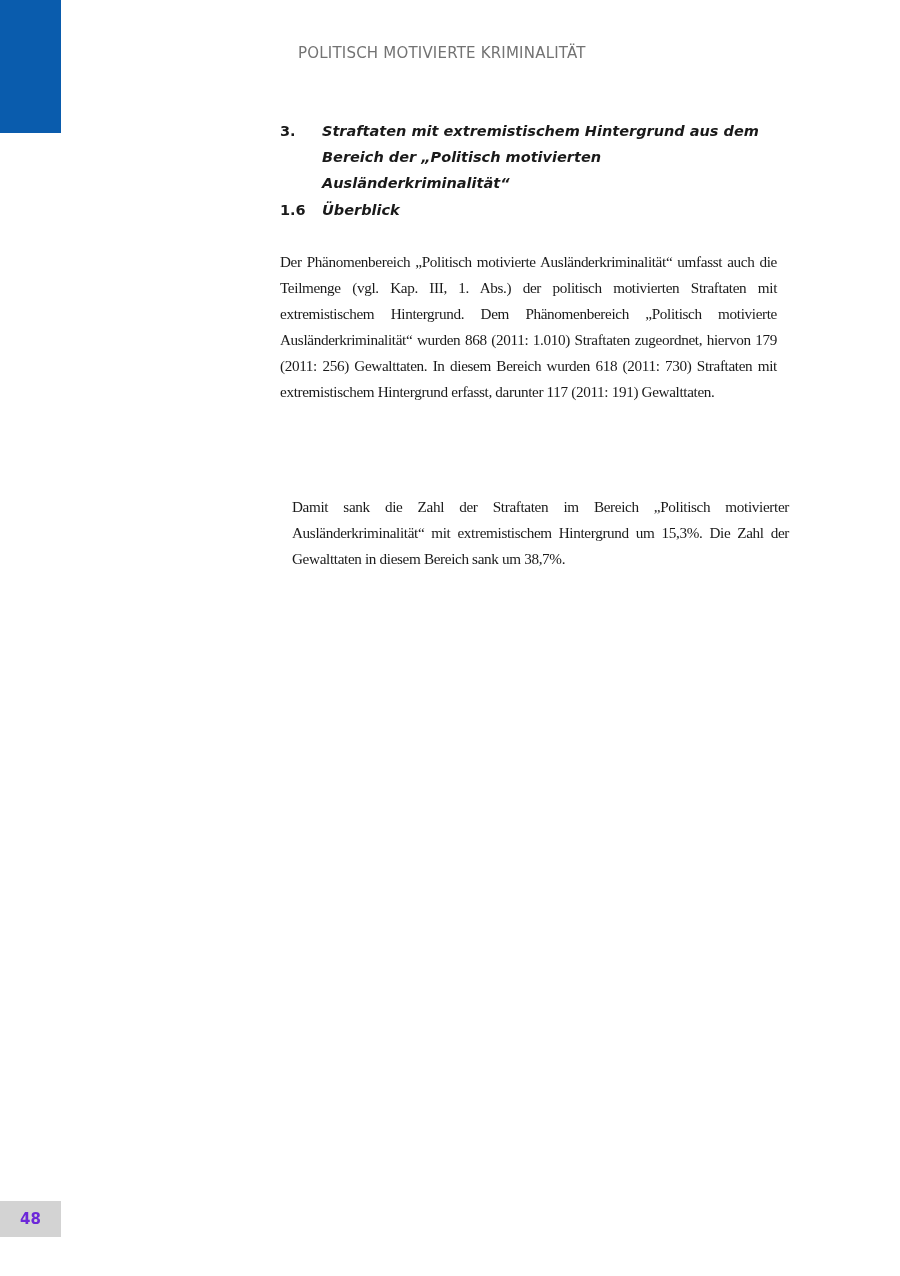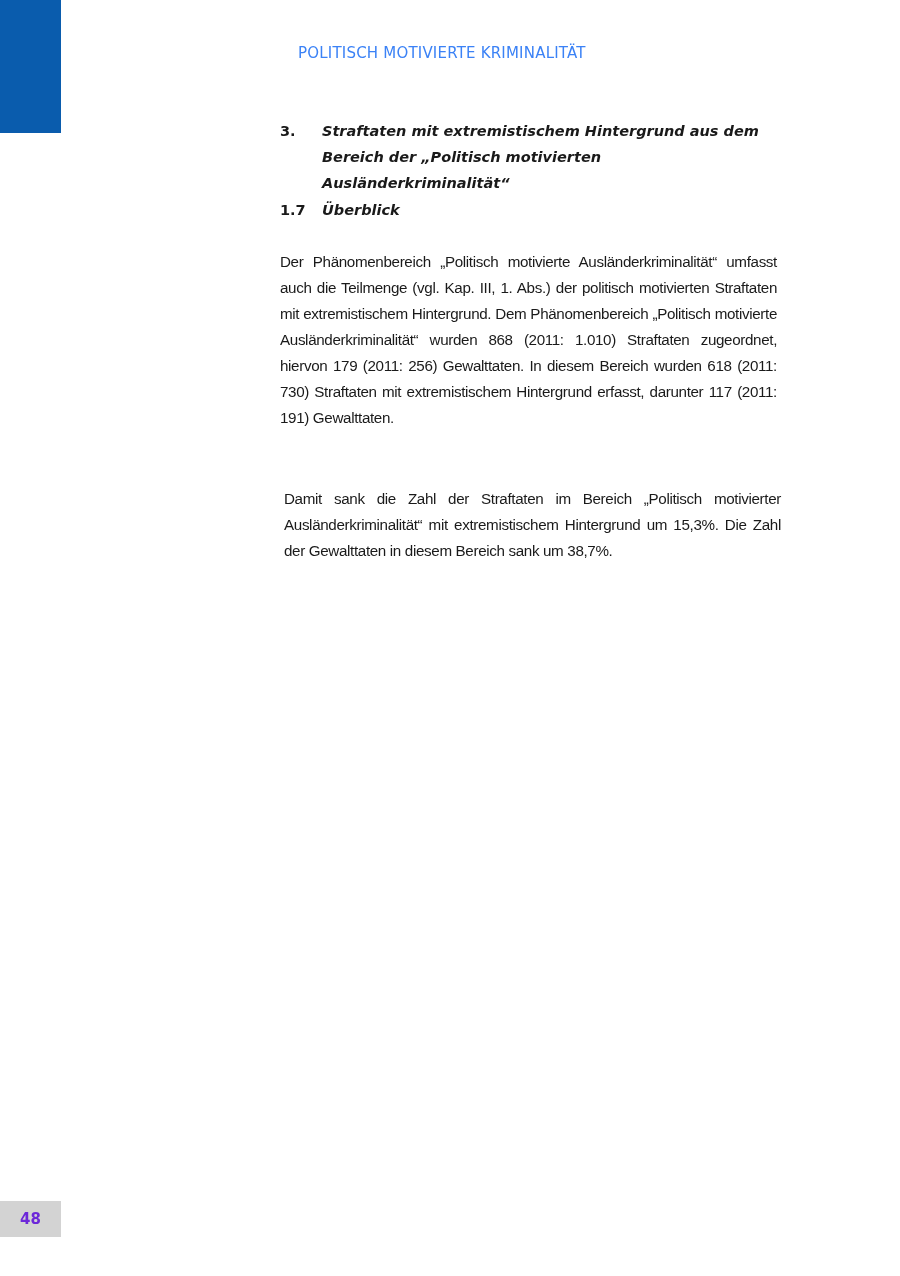--- a/index.html
+++ b/index.html
@@ -7,34 +7,34 @@
       width: 900px; height: 1276px; position: relative; background: #ffffff;
       overflow: hidden; color: #1a1a1a;
     }
     .blue-bar {
       position: absolute; left: 0; top: 0; width: 61px; height: 133px;
       background: #0a5cad;
     }
     .running-head {
       position: absolute; left: 298px; top: 44px;
       font-family: "DejaVu Sans", sans-serif; font-size: 15px; letter-spacing: 0.2px;
-      color: #3b82f6;
+      color: #737373;
     }
     .heading {
       position: absolute; left: 280px;
       font-family: "DejaVu Sans", sans-serif; font-weight: bold; font-size: 14.5px;
       line-height: 26px; color: #1a1a1a;
     }
     .heading .num { position: absolute; left: 0; top: 0; }
     .heading .txt { position: absolute; left: 42px; top: 0; width: 460px; font-style: italic; }
     .h3 { top: 118px; }
     .h31 { top: 197px; }
     .para {
       position: absolute; left: 280px; width: 497px;
-      font-family: Liberation Sans, sans-serif; font-size: 15.2px; line-height: 26px;
+      font-family: Liberation Serif, serif; font-size: 15.2px; line-height: 26px;
       text-align: justify; letter-spacing: -0.35px; color: #1a1a1a;
     }
     .p1 { top: 249px; }
     .p2 { top: 482px; }
     .page-num {
       position: absolute; left: 0; top: 1201px; width: 61px; height: 36px;
       background: #d3d3d3;
       font-family: "DejaVu Sans", sans-serif; font-weight: bold; font-size: 15px;
       display: flex; align-items: center; justify-content: center; color: #6d28d9;
     }
@@ -45,20 +45,20 @@
 <div class="blue-bar"></div>
 
 <div class="running-head">POLITISCH MOTIVIERTE KRIMINALITÄT</div>
 
 <div class="heading h3">
   <span class="num">3.</span>
   <span class="txt">Straftaten mit extremistischem Hintergrund aus dem Bereich der „Politisch motivierten Ausländerkriminalität“</span>
 </div>
 
 <div class="heading h31">
-  <span class="num">1.7</span>
+  <span class="num">1.6</span>
   <span class="txt">Überblick</span>
 </div>
 
 <p class="para p1" style="margin:0">Der Phänomenbereich „Politisch motivierte Ausländerkriminalität“ umfasst auch die Teilmenge (vgl. Kap. III, 1. Abs.) der politisch motivierten Straftaten mit extremistischem Hintergrund. Dem Phänomenbereich „Politisch motivierte Ausländerkriminalität“ wurden 868 (2011: 1.010) Straftaten zugeordnet, hiervon 179 (2011: 256) Gewalttaten. In diesem Bereich wurden 618 (2011: 730) Straftaten mit extremistischem Hintergrund erfasst, darunter 117 (2011: 191) Gewalttaten.</p>
-<p class="para p2" style="margin:4px">Damit sank die Zahl der Straftaten im Bereich „Politisch motivierter Ausländerkriminalität“ mit extremistischem Hintergrund um 15,3%. Die Zahl der Gewalttaten in diesem Bereich sank um 38,7%.</p>
+<p class="para p2" style="margin:12px">Damit sank die Zahl der Straftaten im Bereich „Politisch motivierter Ausländerkriminalität“ mit extremistischem Hintergrund um 15,3%. Die Zahl der Gewalttaten in diesem Bereich sank um 38,7%.</p>
 
 <div class="page-num">48</div>
 
 </body></html>

